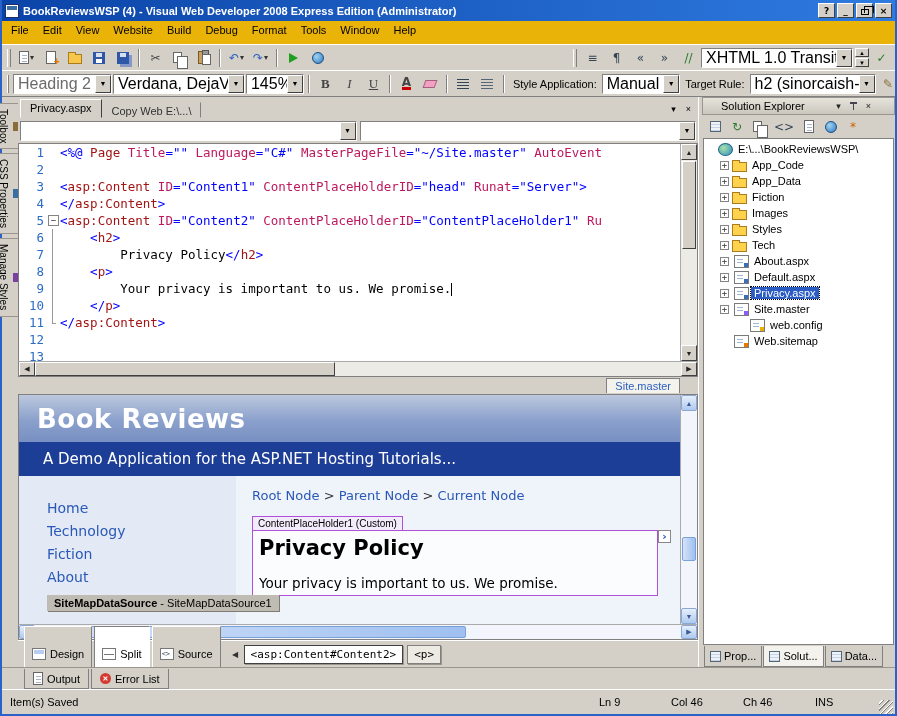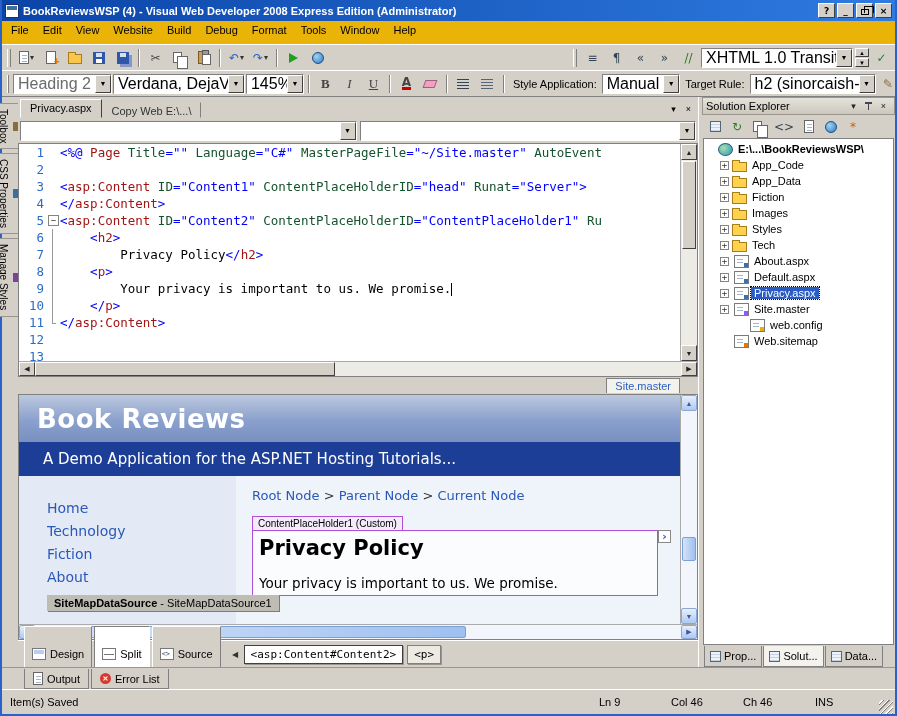--- a/index.html
+++ b/index.html
@@ -85,21 +85,21 @@
 .code-area{flex:1;display:flex;background:#fff;border:1px solid #808080;border-bottom:none;min-height:0;overflow:hidden}
 .code-lines{flex:1;overflow:hidden;font-family:"DejaVu Sans Mono",monospace;font-size:12.5px}
 .code-line{display:flex;height:17px;line-height:17px;white-space:pre}
 .ln{width:28px;flex:0 0 28px;text-align:right;padding-right:3px;color:#2B6CC4}
 .foldc{width:13px;flex:0 0 13px;position:relative}
 .fold-start::before{content:"−";position:absolute;left:1px;top:3px;width:9px;height:9px;line-height:8px;text-align:center;border:1px solid #848484;background:#fff;font-size:9px;color:#333}
 .fold-mid::before{content:"";position:absolute;left:5px;top:0;bottom:0;border-left:1px solid #999}
 .fold-end::before{content:"";position:absolute;left:5px;top:0;height:9px;border-left:1px solid #999}
 .fold-end::after{content:"";position:absolute;left:5px;top:9px;width:4px;border-top:1px solid #999}
 .ltext{flex:1;overflow:hidden}
-.tk-d{color:#0000FF}.tk-t{color:#A31515}.tk-a{color:#14532d}.tk-x{color:#000}
+.tk-d{color:#0000FF}.tk-t{color:#A31515}.tk-a{color:#be185d}.tk-x{color:#000}
 .caret{display:inline-block;width:1px;height:13px;background:#000;vertical-align:text-bottom}
 
 .sbv{width:17px;flex:0 0 17px;background:#ECEBE5;display:flex;flex-direction:column;border-left:1px solid #aaa}
 .sb-btn{height:16px;flex:0 0 16px;background:#D4D0C8;border:1px solid;border-color:#fff #404040 #404040 #fff;display:flex;align-items:center;justify-content:center;font-size:7px;color:#222}
 .sb-thumb{background:#D4D0C8;border:1px solid;border-color:#fff #404040 #404040 #fff}
 .sbh{height:16px;flex:0 0 16px;background:#ECEBE5;display:flex;border:1px solid #808080;border-top:1px solid #aaa}
 .sbh .sb-btn{width:16px;flex:0 0 16px;height:100%}
 .sbh .sb-thumb{width:300px;height:100%}
 
 .master-row{height:17px;flex:0 0 17px;display:flex;justify-content:flex-end;align-items:center;background:#D4D0C8;padding-right:18px}
@@ -137,30 +137,30 @@
 .vi{width:14px;height:12px;border:1px solid #777;background:#fff;position:relative;display:inline-block}
 .vi-design::before{content:"";position:absolute;left:1px;right:1px;top:1px;height:4px;background:#B9CDF0}
 .vi-split::before{content:"";position:absolute;left:1px;right:1px;top:5px;border-top:1px solid #777}
 .vi-source::before{content:"<>";position:absolute;left:1px;top:1px;font-size:7px;color:#345;font-family:"DejaVu Sans Mono",monospace}
 .tag-nav-arrow{width:13px;height:16px;display:flex;align-items:center;justify-content:center;font-size:8px;color:#333;margin-left:6px}
 .tag-btn{font-family:"DejaVu Sans Mono",monospace;font-size:11px;padding:2px 6px;border:1px solid #808080;background:#ECEAE2;box-shadow:1px 1px 0 #9a968e;white-space:nowrap}
 .tag-btn.first{background:#fff;border-color:#404040}
 
 .vsplit{width:4px;flex:0 0 4px;background:#D4D0C8;border-left:1px solid #fff}
 .right{width:193px;flex:0 0 193px;display:flex;flex-direction:column;background:#D4D0C8}
-.rp-title{height:18px;flex:0 0 18px;display:flex;align-items:center;gap:12px;padding:0 3px;background:linear-gradient(180deg,#E6E3DB,#CBC7BD);border:1px solid #9a968e}
+.rp-title{height:18px;flex:0 0 18px;display:flex;align-items:center;gap:12px;padding:0 18px;background:linear-gradient(180deg,#E6E3DB,#CBC7BD);border:1px solid #9a968e}
 .rp-title .t{flex:1;white-space:nowrap;overflow:hidden}
 .rp-tbtn{width:15px;height:14px;display:flex;align-items:center;justify-content:center;font-size:9px;color:#222}
 .rp-toolbar{height:23px;flex:0 0 23px;display:flex;align-items:center;gap:4px;padding:0 4px;background:#D4D0C8}
 .rp-tree{flex:1;background:#fff;border:1px solid #808080;margin:0 1px;overflow:hidden;padding-top:2px}
 .tree-row{height:16px;display:flex;align-items:center;white-space:nowrap}
 .plusbox{width:9px;height:9px;flex:0 0 9px;border:1px solid #848484;background:#fff;font-size:9px;line-height:7px;text-align:center;margin-right:3px;font-family:"DejaVu Sans Mono",monospace;color:#333}
 .plusspace{width:12px;flex:0 0 12px}
 .t-label{padding:0 3px}
-.t-label.bold{font-weight:bold}
+.t-label.bold{font-weight:normal}
 .t-label.sel{background:#2A5CC4;color:#fff;outline:1px dotted #000}
 .tico{width:15px;height:13px;flex:0 0 15px;margin-right:2px;position:relative}
 .ico-folder{background:#FFD24D;border:1px solid #A97C1C;height:10px;margin-top:3px}
 .ico-folder::before{content:"";position:absolute;top:-3px;left:-1px;width:6px;height:2px;background:#FFD24D;border:1px solid #A97C1C;border-bottom:none}
 .ico-website{width:13px;height:13px;border-radius:50%;background:radial-gradient(circle at 35% 35%,#A8E0A8,#2E8FC0);border:1px solid #1C5F86}
 .ico-page,.ico-master,.ico-config,.ico-sitemap{width:11px;height:13px;background:#fff;border:1px solid #7A7A7A;margin-left:2px}
 .ico-page::after,.ico-master::after,.ico-config::after,.ico-sitemap::after{content:"";position:absolute;left:2px;top:3px;width:6px;height:6px;background:repeating-linear-gradient(180deg,#9FB6D4 0 1px,transparent 1px 3px)}
 .ico-master::before{content:"";position:absolute;right:0;bottom:0;width:4px;height:4px;background:#8B5CF6}
 .ico-config::before{content:"";position:absolute;right:0;bottom:0;width:4px;height:4px;background:#E8B000}
 .ico-sitemap::before{content:"";position:absolute;right:0;bottom:0;width:4px;height:4px;background:#E87800}

